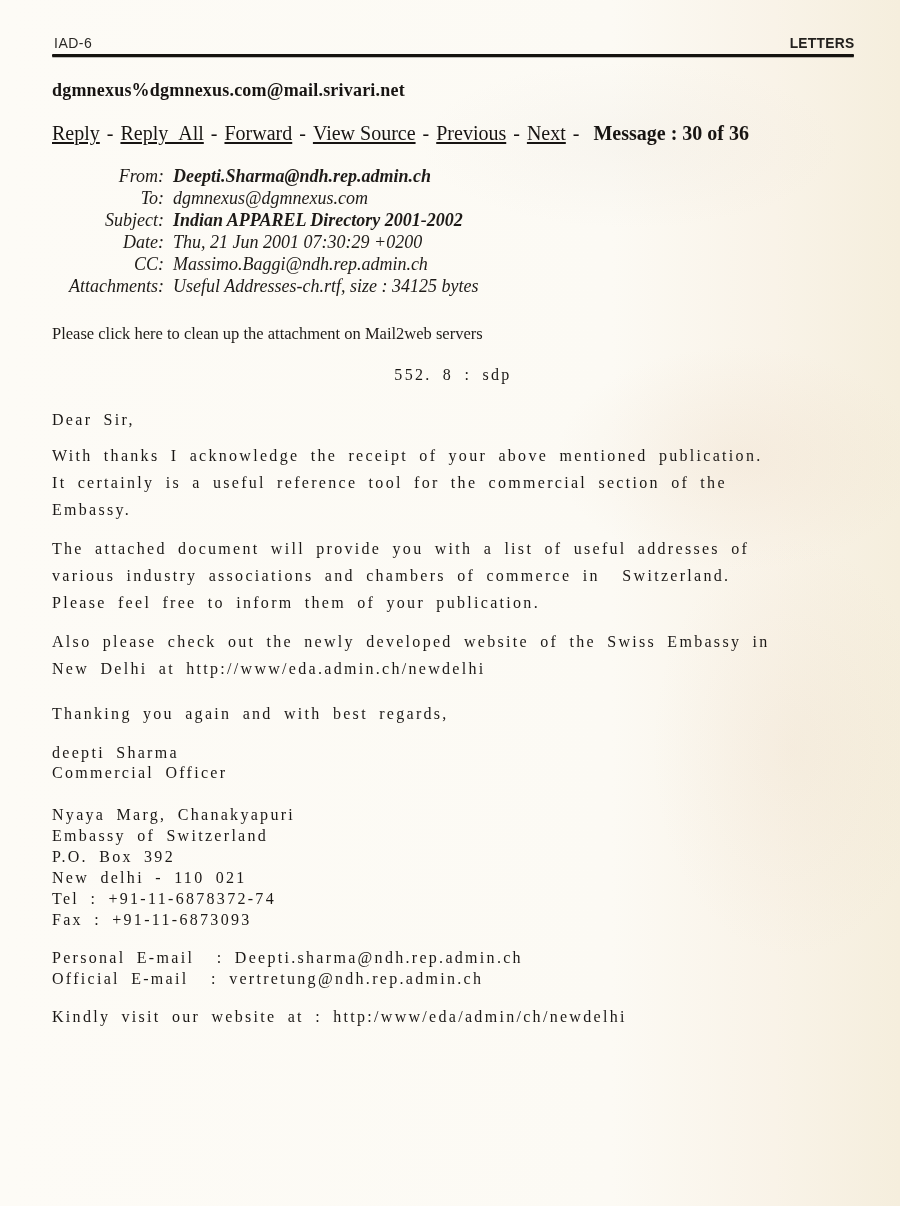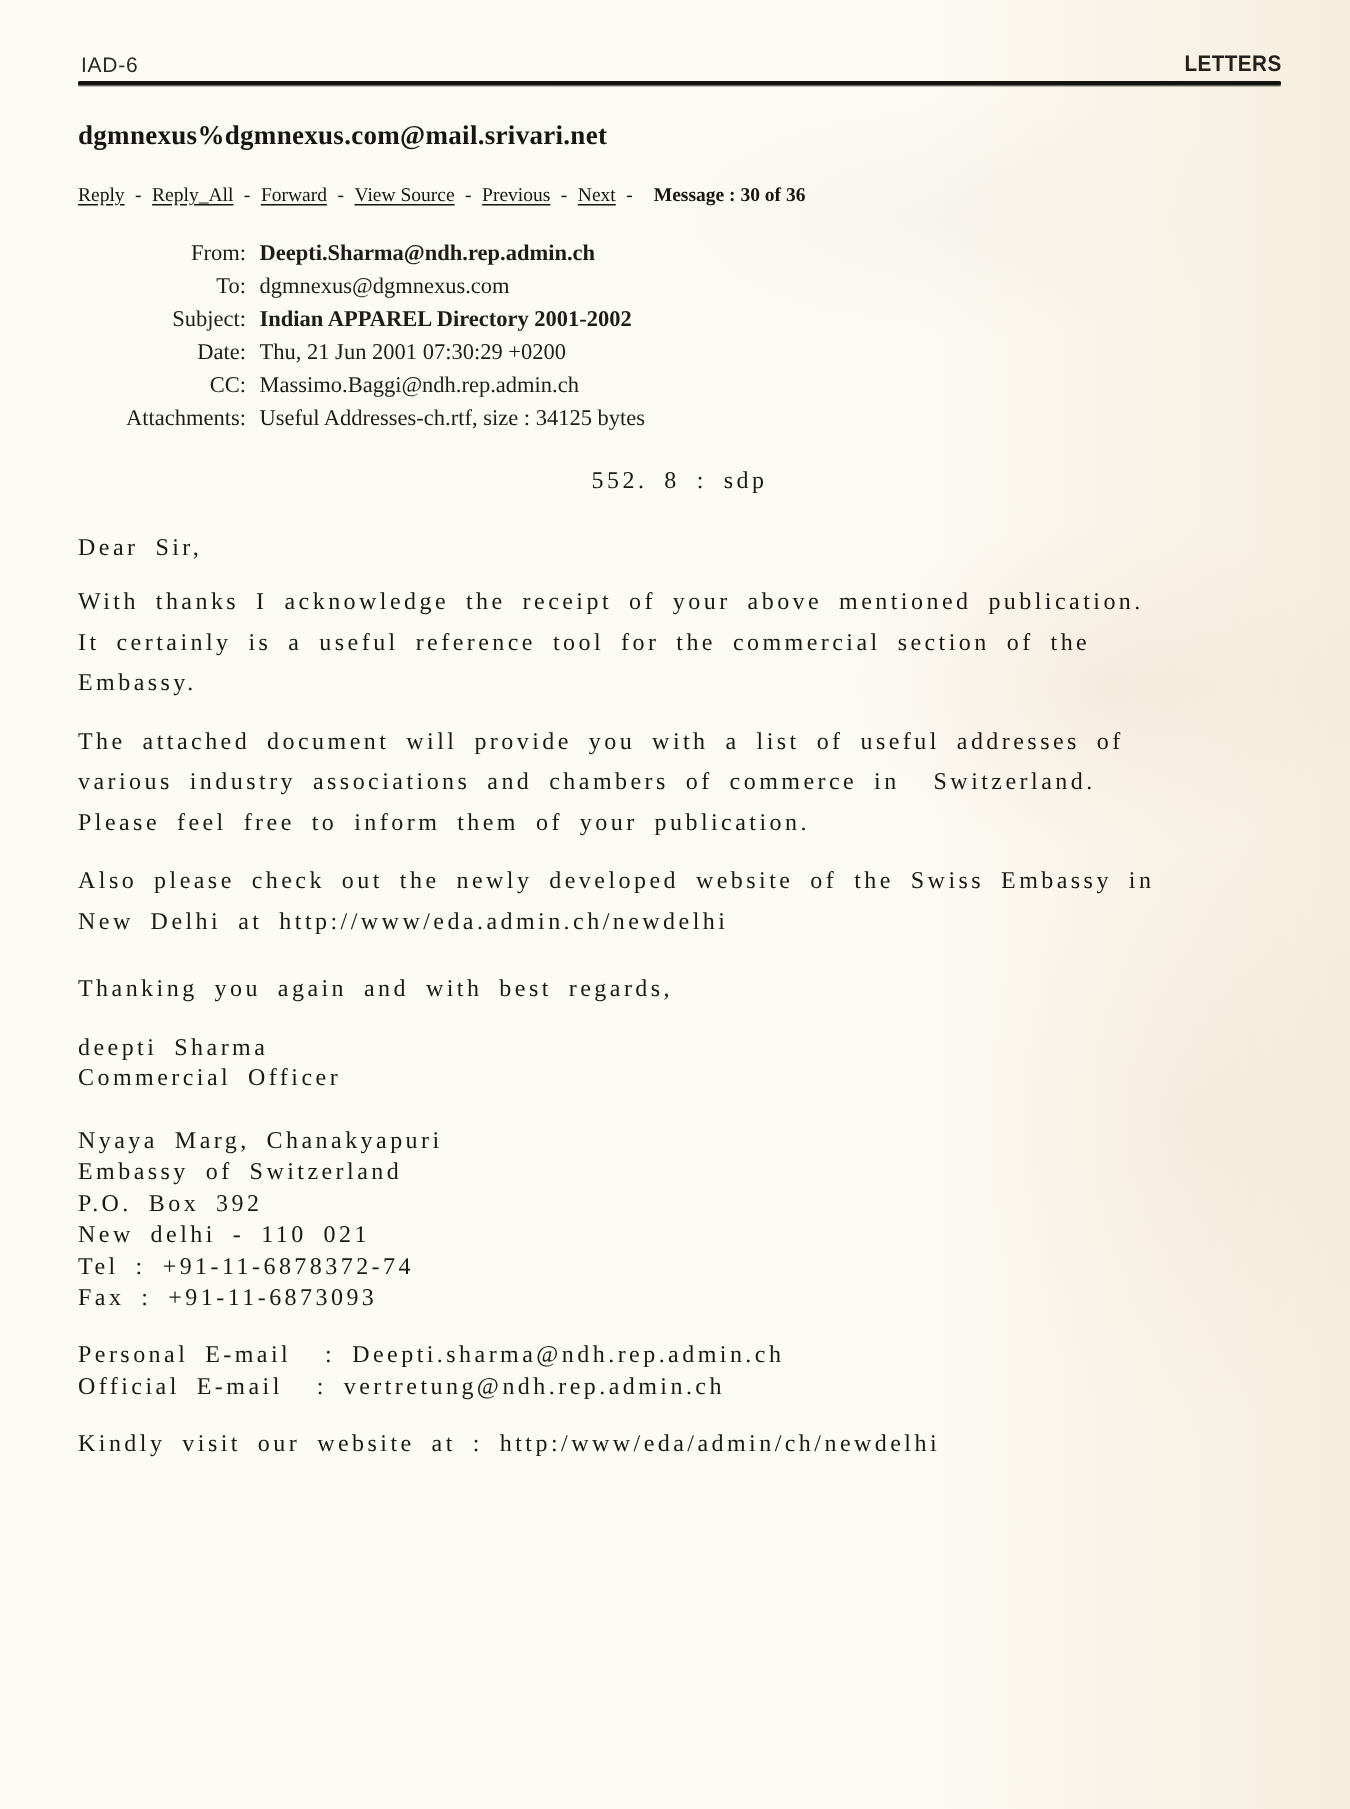--- a/index.html
+++ b/index.html
@@ -30,28 +30,28 @@
   .hdr-rule  { height: 3px; background: #15130f; border-radius: 1px; box-shadow: 0 1px 0 rgba(0,0,0,0.25); }
 
   
   .account {
     margin-top: 23px;
     font-size: 18px; font-weight: bold; letter-spacing: 0.2px;
     color: #171412;
   }
   .nav {
     margin-top: 21px;
-    font-size: 13px; color: #171412;
+    font-size: 20px; color: #171412;
     white-space: pre;
   }
   .nav a { color: #171412; text-decoration: underline; text-underline-offset: 2px; cursor: pointer; }
   .nav .sep { margin: 0 7px; }
   .nav .counter { font-weight: bold; margin-left: 7px; }
 
-  .headers { margin-top: 20px; font-size: 15px; }
+  .headers { margin-top: 20px; font-size: 18px; font-style: italic; }
   .hrow { display: flex; line-height: 22px; white-space: pre; }
   .hlabel { flex: none; width: 112px; text-align: right; margin-right: 9px; }
   .hvalue.b { font-weight: bold; }
 
   .notice { margin-top: 27px; font-size: 16.5px; }
 
   
   .tw {
     font-family: "Liberation Serif", serif;
     font-size: 16px;
@@ -108,20 +108,21 @@
     <div class="hrow">
       <span class="hlabel">CC:</span>
       <span class="hvalue">Massimo.Baggi@ndh.rep.admin.ch</span>
     </div>
     <div class="hrow">
       <span class="hlabel">Attachments:</span>
       <span class="hvalue">Useful Addresses-ch.rtf, size : 34125 bytes</span>
     </div>
   </div>
 
+  <div class="notice">Please click here to clean up the attachment on Mail2web servers</div>
 
   <div class="tw">
 
     <div class="line ref">552. 8 : sdp</div>
 
 
     <div class="line salutation">Dear Sir,</div>
 
     <div class="para">
       <div class="line">With thanks I acknowledge the receipt of your above mentioned publication.</div>

